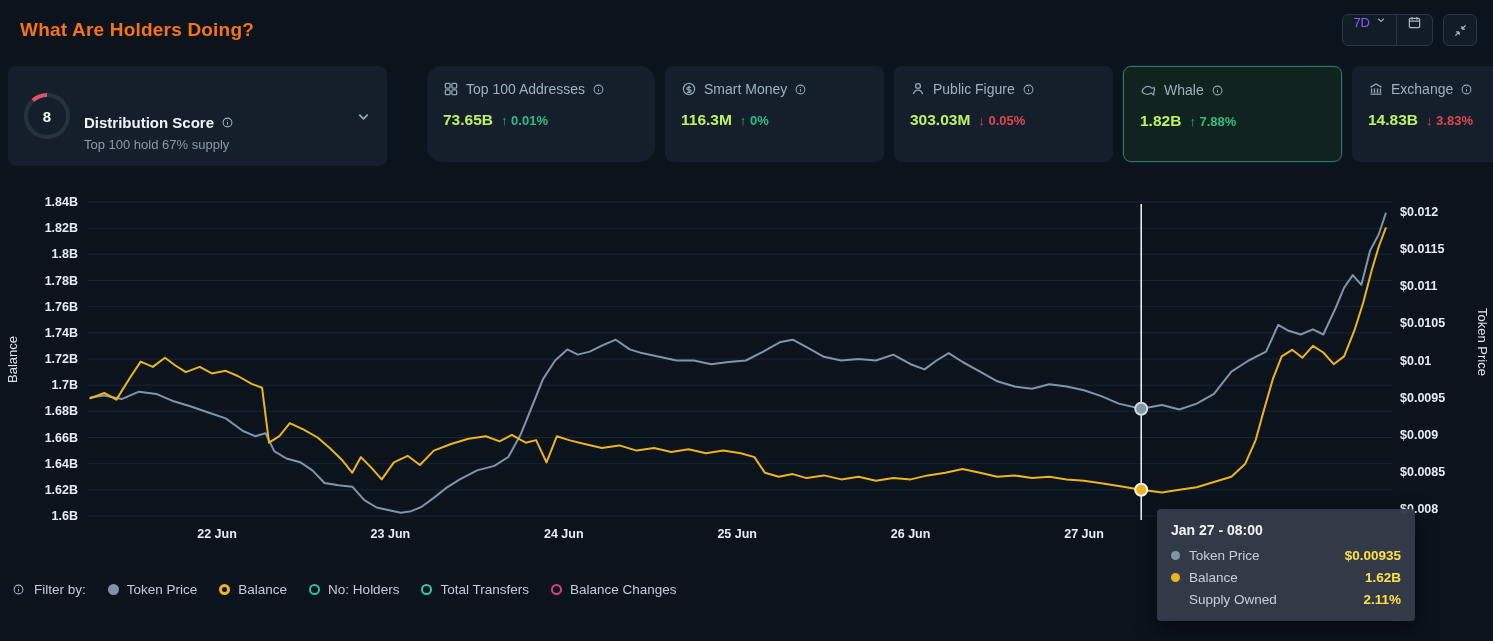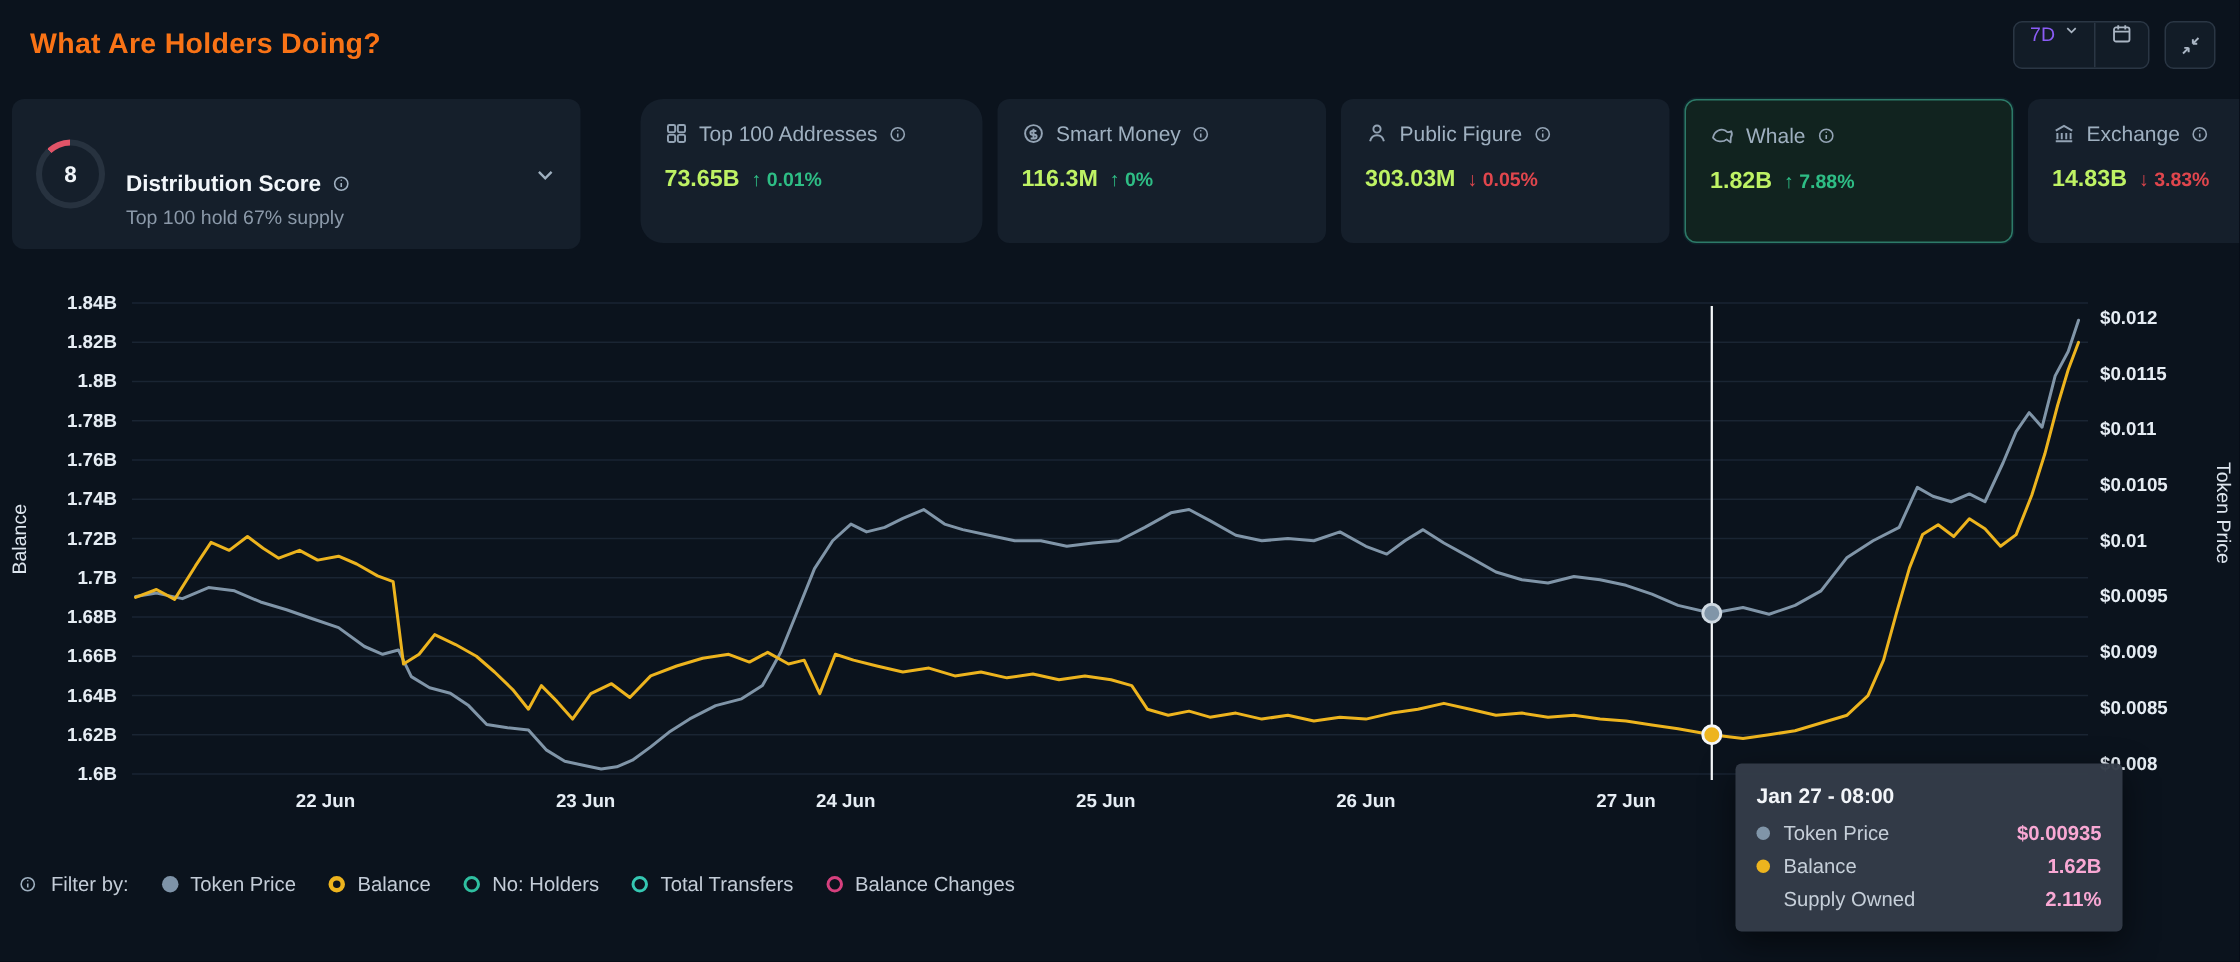--- a/index.html
+++ b/index.html
@@ -64,21 +64,21 @@
   .dot{width:11px;height:11px;border-radius:50%;box-sizing:border-box;flex:none;}
   .filterbar svg{display:block;stroke:#9fb0c0;}
 
   
   .tooltip{position:absolute;left:1157px;top:509px;width:258px;z-index:5;
            background:rgba(52,60,72,.97);border-radius:4px;padding:13px 14px 14px;
            box-sizing:border-box;box-shadow:0 8px 22px rgba(0,0,0,.5);}
   .tt-title{font-size:14px;font-weight:700;color:#f2f5f9;margin-bottom:10px;}
   .tt-row{display:flex;align-items:center;gap:9px;margin-top:7px;font-size:13.5px;color:#c6cfd9;}
   .tdot{width:9px;height:9px;border-radius:50%;flex:none;}
-  .tval{margin-left:auto;font-weight:700;color:#f9a8d4;}
+  .tval{margin-left:auto;font-weight:700;color:#fde047;}
 </style>
 </head>
 <body>
 
 <div class="stage">
 
   <div class="header">
     <h1 class="page-title">What Are Holders Doing?</h1>
     <div class="controls">
       <div class="ctrl-group">

